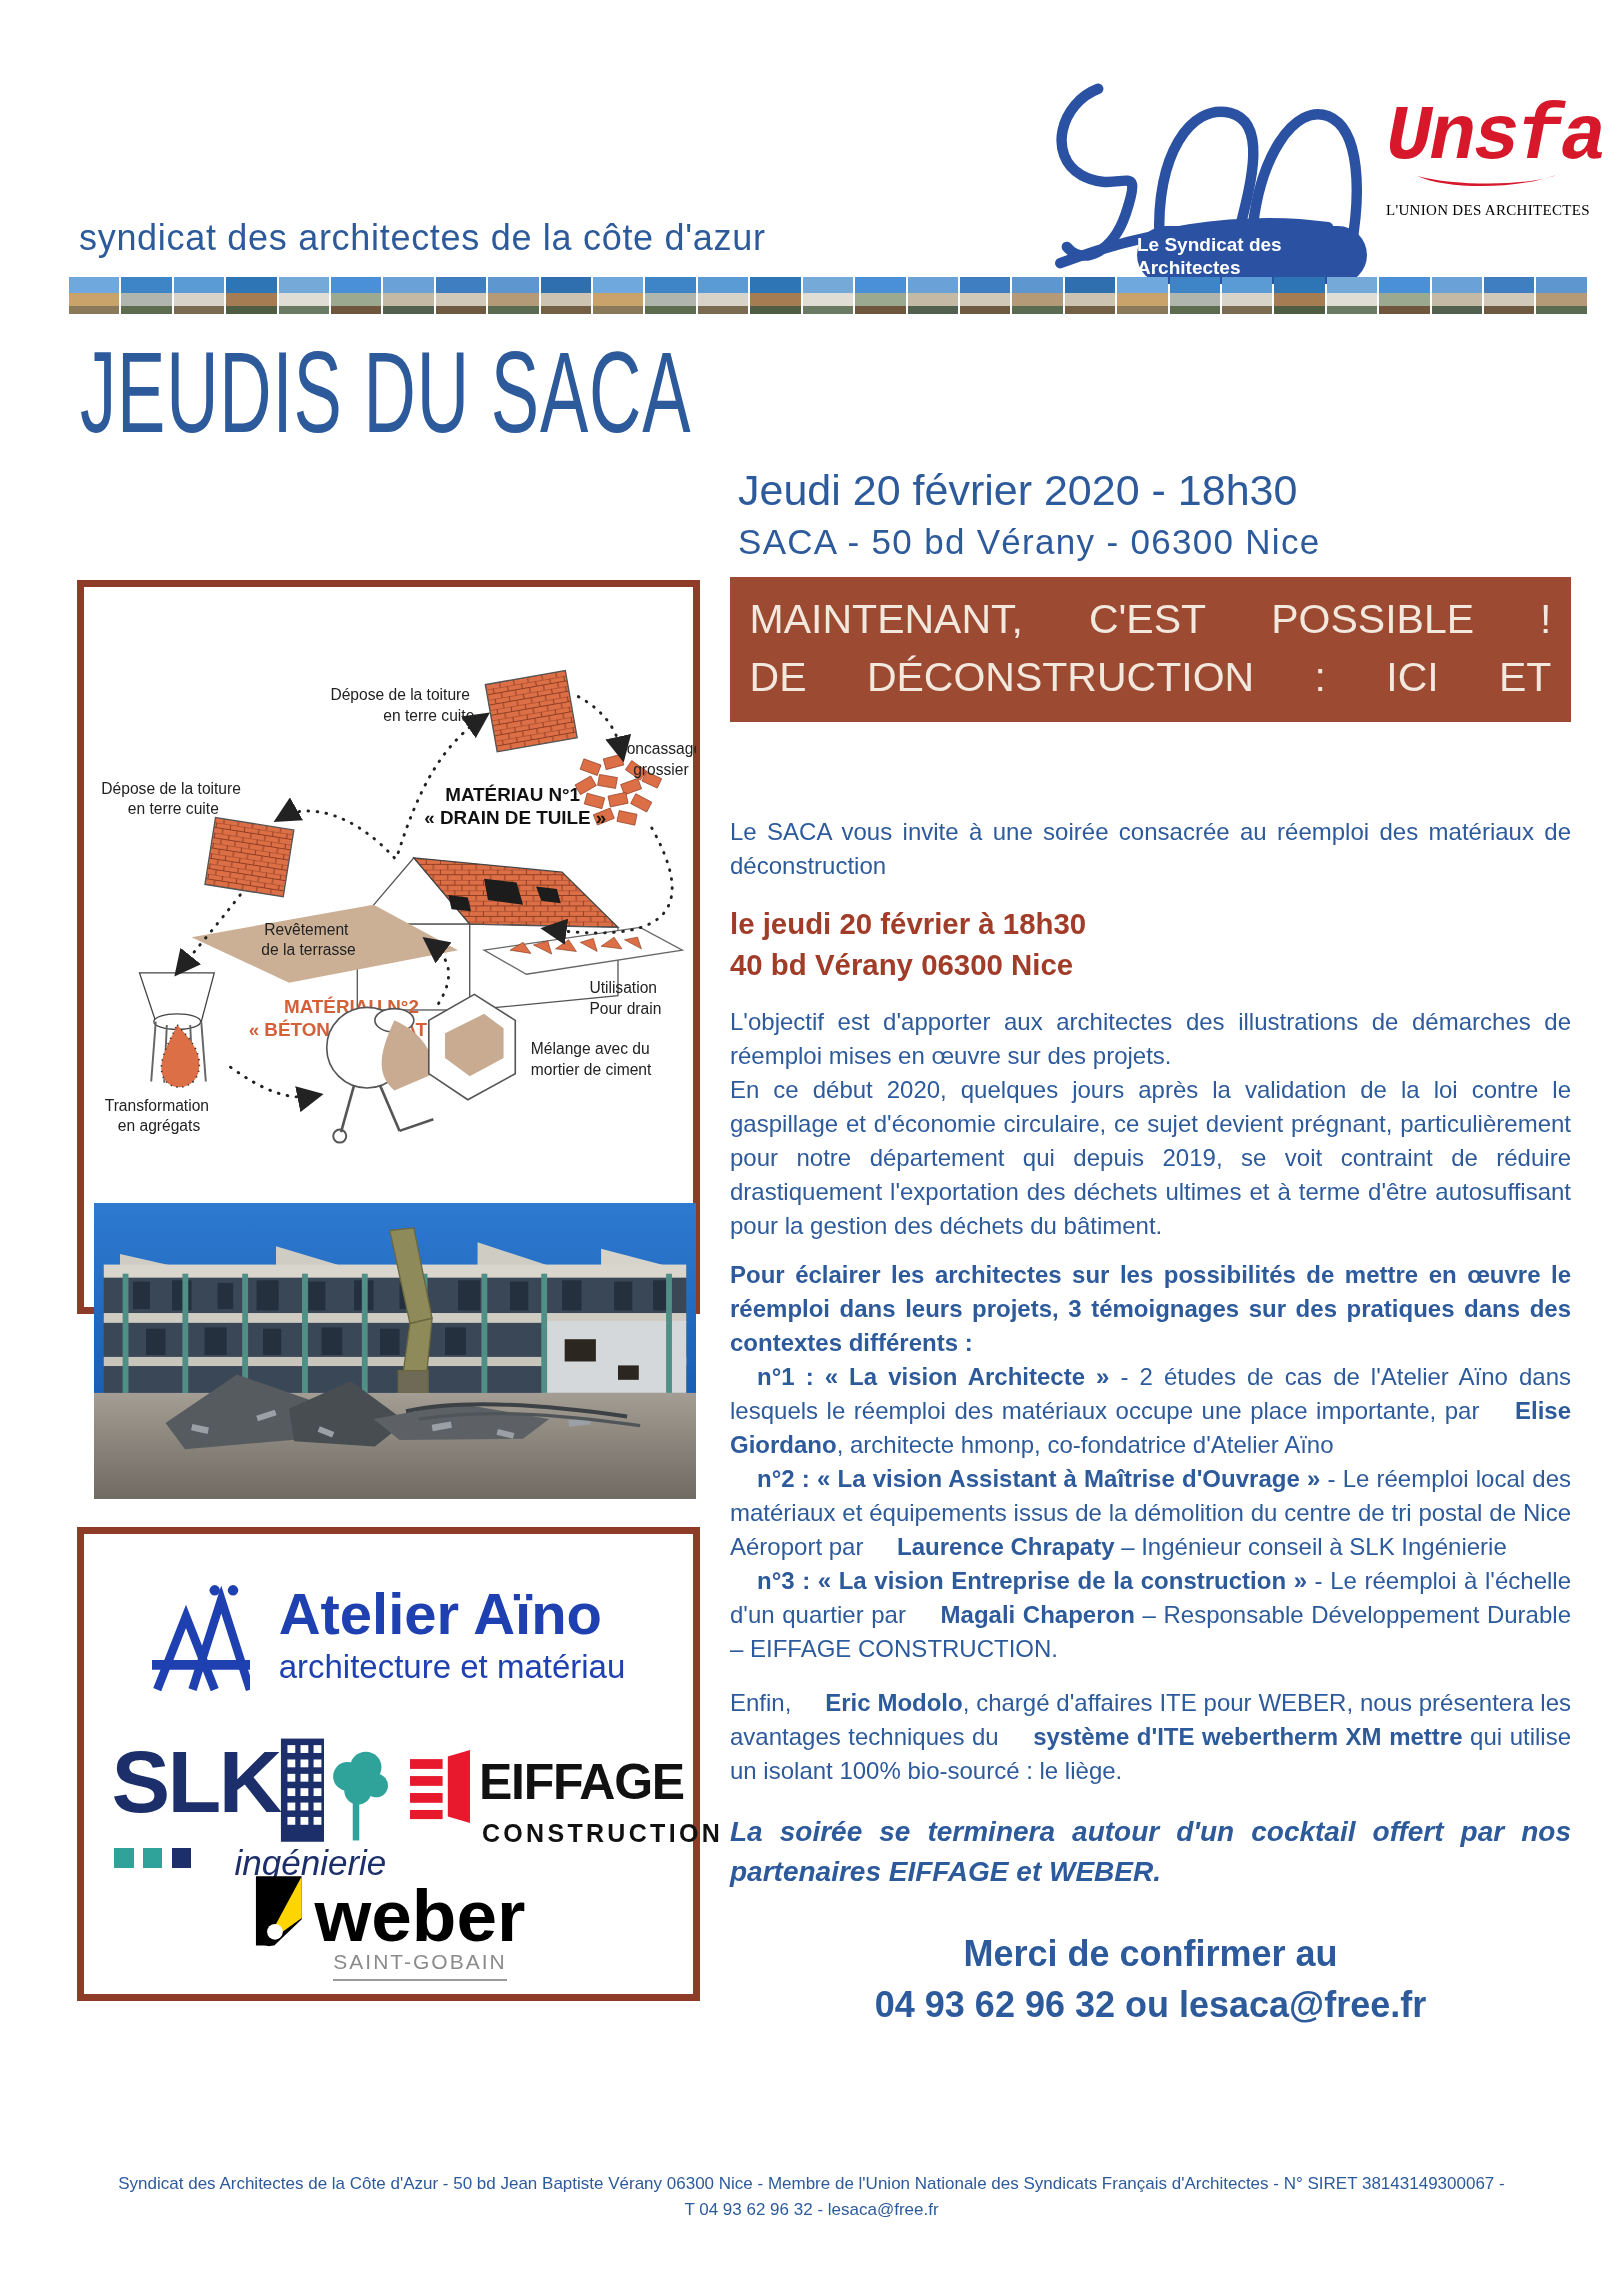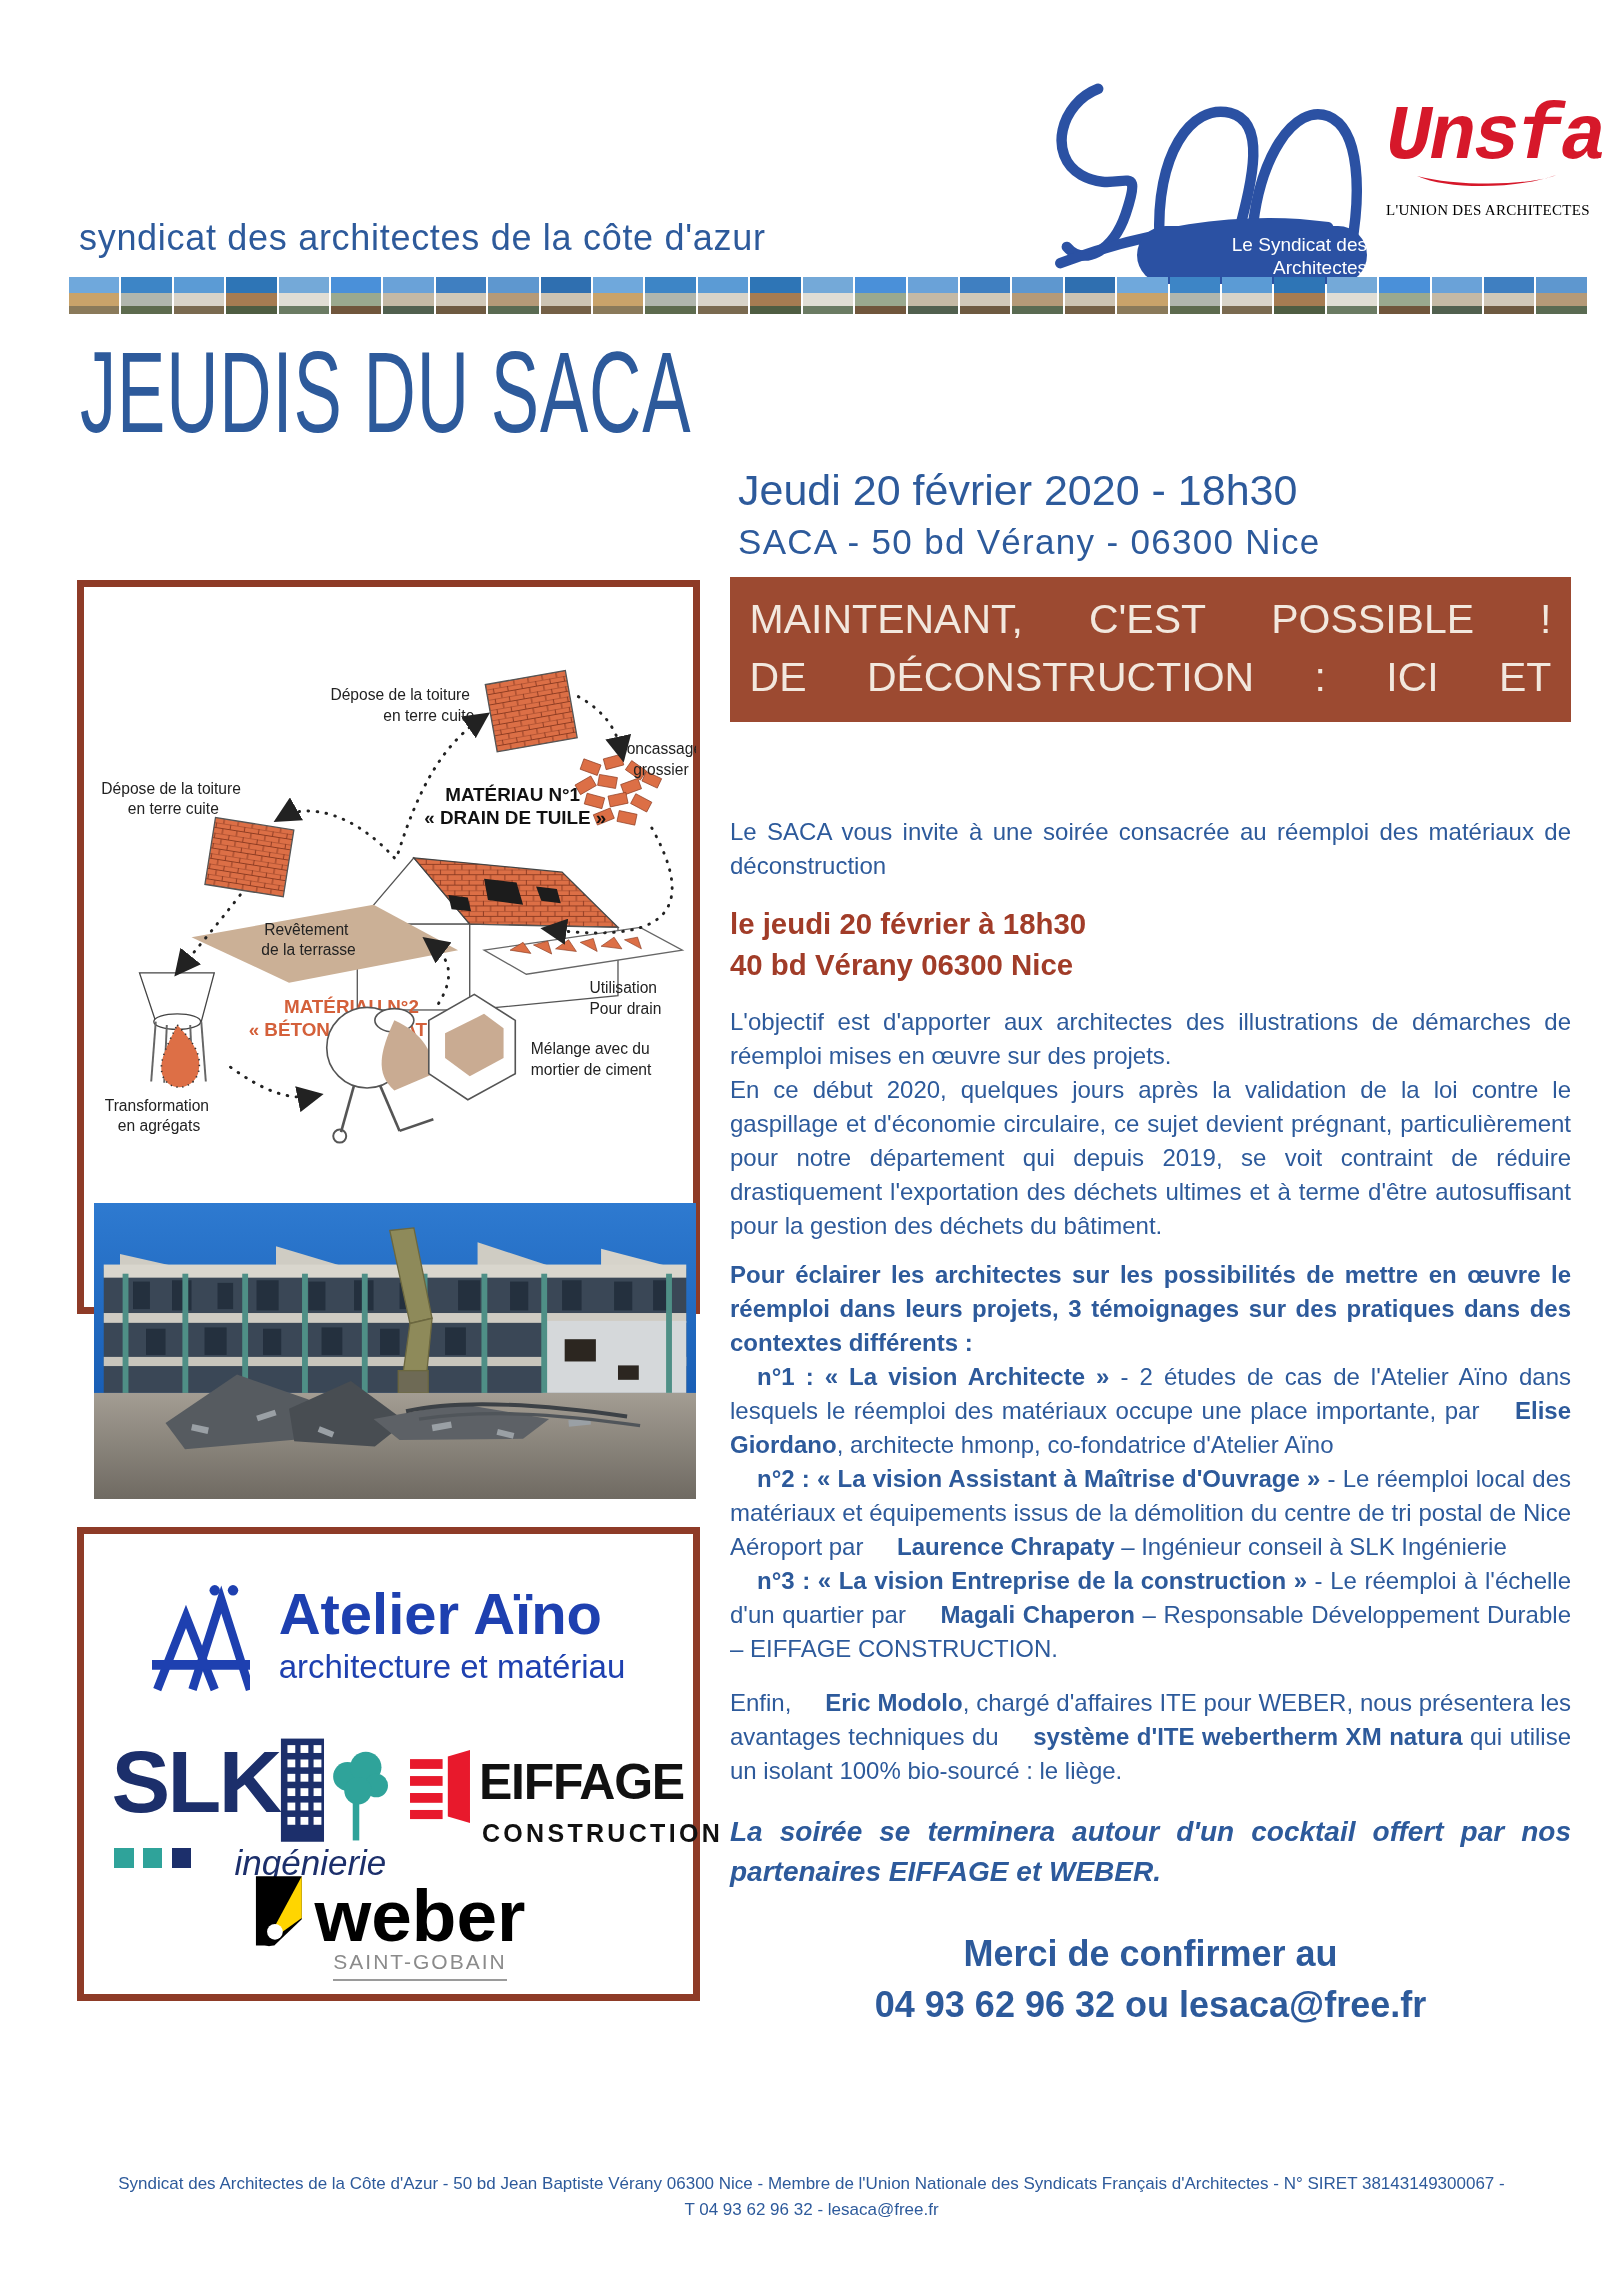--- a/index.html
+++ b/index.html
@@ -5,22 +5,22 @@
   html,body{margin:0;padding:0;background:#ffffff;}
   .page{position:relative;width:1623px;height:2295px;background:#fff;overflow:hidden;
         font-family:"Liberation Sans",sans-serif;}
 
   
   .org-line{position:absolute;left:79px;top:217px;font-size:36px;letter-spacing:0.7px;
             color:#2d5a9b;white-space:nowrap;}
   .sca-logo{position:absolute;left:1021px;top:77px;width:366px;height:226px;}
   .sca-scribble{position:absolute;left:0;top:0;width:353px;height:196px;}
   .sca-pill{position:absolute;left:116px;top:149px;width:230px;height:58px;background:#2b51a3;
-            border-radius:30px;color:#fff;text-align:right;padding-top:6.5px;box-sizing:border-box;
-            font-weight:normal;font-size:19px;line-height:1.25;}
+            border-radius:30px;color:#fff;text-align:left;padding-top:6.5px;box-sizing:border-box;
+            font-weight:bold;font-size:19px;line-height:1.25;}
   .unsfa{position:absolute;left:1386px;top:99px;width:200px;text-align:center;}
   .unsfa-word{font-family:Liberation Mono, monospace;font-style:italic;font-weight:bold;
               font-size:77px;line-height:1;color:#d6182a;letter-spacing:-2.6px;}
   .unsfa-swoosh{width:183px;height:19.6px;margin-top:-3.9px;}
   .unsfa-tag{font-family:"Liberation Serif",serif;font-size:15px;letter-spacing:0.3px;color:#000;
              margin-top:7.9px;white-space:nowrap;}
 
   
   .strip{position:absolute;left:69px;top:277px;width:1518px;height:37px;display:flex;gap:2px;}
   .strip .tile{flex:1;}
@@ -165,21 +165,21 @@
   <div class="rc-flow">
     <p class="p-intro">Le SACA vous invite à une soirée consacrée au réemploi des matériaux de déconstruction</p>
     <p class="p-highlight">le jeudi 20 février à 18h30
 40 bd Vérany 06300 Nice</p>
     <p class="p-obj">L'objectif est d'apporter aux architectes des illustrations de démarches de réemploi mises en œuvre sur des projets.
 En ce début 2020, quelques jours après la validation de la loi contre le gaspillage et d'économie circulaire, ce sujet devient prégnant, particulièrement pour notre département qui depuis 2019, se voit contraint de réduire drastiquement l'exportation des déchets ultimes et à terme d'être autosuffisant pour la gestion des déchets du bâtiment.</p>
     <p class="p-witness">Pour éclairer les architectes sur les possibilités de mettre en œuvre le réemploi dans leurs projets, 3 témoignages sur des pratiques dans des contextes différents :</p>
     <p class="p-item"><span class="sb">n°1 : « La vision Architecte »</span><span> - 2 études de cas de l'Atelier Aïno dans lesquels le réemploi des matériaux occupe une place importante, par </span><span class="sb">Elise Giordano</span><span>, architecte hmonp, co-fondatrice d'Atelier Aïno</span></p>
     <p class="p-item"><span class="sb">n°2 : « La vision Assistant à Maîtrise d'Ouvrage »</span><span> - Le réemploi local des matériaux et équipements issus de la démolition du centre de tri postal de Nice Aéroport par </span><span class="sb">Laurence Chrapaty</span><span> – Ingénieur conseil à SLK Ingénierie</span></p>
     <p class="p-item"><span class="sb">n°3 : « La vision Entreprise de la construction »</span><span> - Le réemploi à l'échelle d'un quartier par </span><span class="sb">Magali Chaperon</span><span> – Responsable Développement Durable – EIFFAGE CONSTRUCTION.</span></p>
-    <p class="p-enfin"><span>Enfin, </span><span class="sb">Eric Modolo</span><span>, chargé d'affaires ITE pour WEBER, nous présentera les avantages techniques du </span><span class="sb">système d'ITE webertherm XM natura</span><span> qui utilise un isolant 100% bio-sourcé : le liège.</span></p>
+    <p class="p-enfin"><span>Enfin, </span><span class="sb">Eric Modolo</span><span>, chargé d'affaires ITE pour WEBER, nous présentera les avantages techniques du </span><span class="sb">système d'ITE webertherm XM mettre</span><span> qui utilise un isolant 100% bio-sourcé : le liège.</span></p>
     <p class="p-cocktail">La soirée se terminera autour d'un cocktail offert par nos partenaires EIFFAGE et WEBER.</p>
     <p class="p-confirm">Merci de confirmer au
 04 93 62 96 32 ou lesaca@free.fr</p>
   </div>
 
   <div class="box box1">
     <svg class="diagram-svg" viewBox="0 0 926 918">
       <defs>
         <pattern id="tp" width="22" height="16" patternUnits="userSpaceOnUse">
           <rect width="22" height="16" fill="#dc6f46"></rect>

